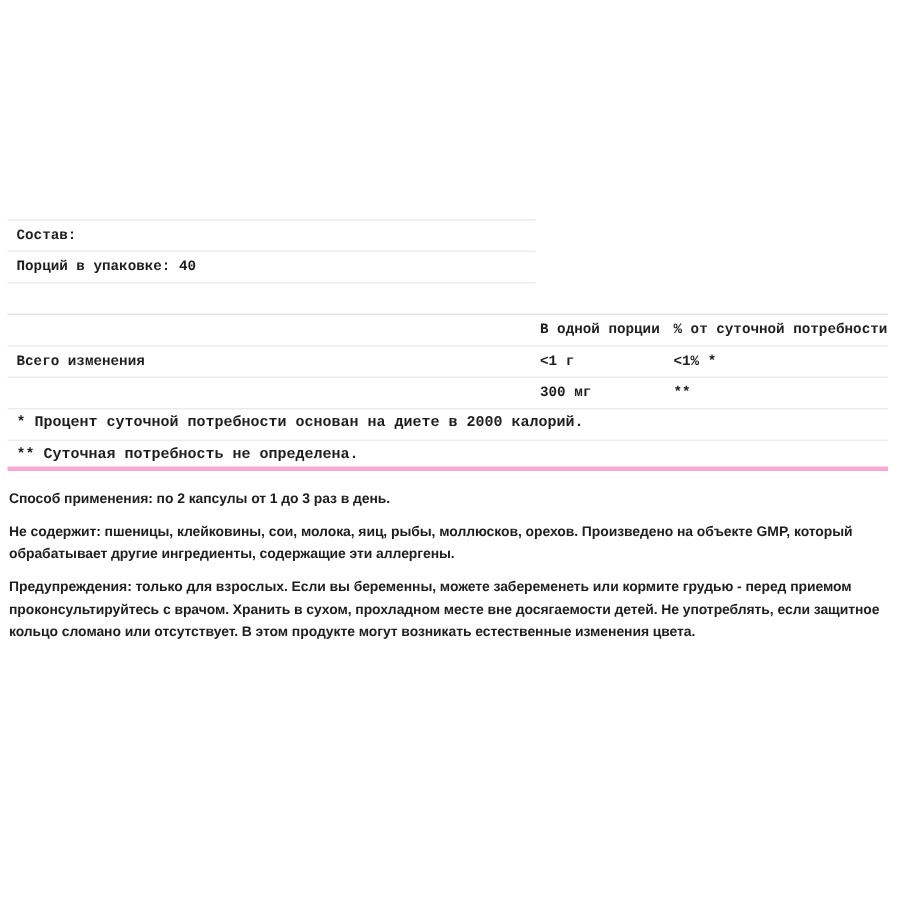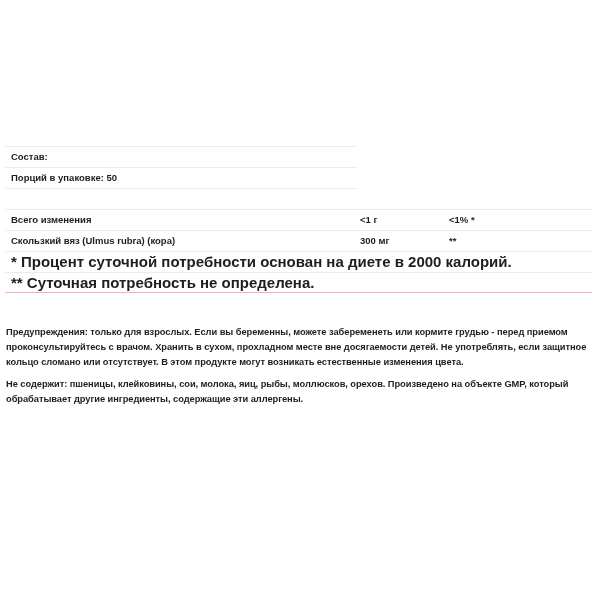--- a/index.html
+++ b/index.html
@@ -23,20 +23,21 @@
       top: 146px;
       width: 587px;
     }
     .row {
       position: relative;
       height: 21px;
       border-top: 1px solid #ececec;
       box-sizing: border-box;
       display: flex;
       align-items: center;
+      font-family: Liberation Mono, monospace;
     }
     .row.short {
       width: 352px;
     }
     .row .cell {
       position: absolute;
       top: 0;
       height: 20px;
       line-height: 20px;
       white-space: nowrap;
@@ -46,23 +47,23 @@
     .c3 { left: 444px; }
     .row.spacer {
       height: 43px;
       border-top: none;
     }
     .row.table-head {
       height: 21px;
       border-top: 1px solid #e4e4e4;
     }
     .row.last {
-      border-bottom: 1px solid #f9a8d4;
+      border-bottom: 3px solid #f9a8d4;
     }
-    .row.foot .cell { font-size: 15px; }
+    .row.foot .cell { font-size: 10px; }
     .paras {
       position: absolute;
       left: 6px;
       top: 325px;
       width: 588px;
     }
     .para {
       margin: 0 0 7px 0;
       line-height: 15px;
       font-size: 9.3px;
@@ -70,39 +71,44 @@
     }
   </style>
 </head>
 <body>
 
 <div class="facts">
   <div class="row short">
     <span class="cell c1">Состав:</span>
   </div>
   <div class="row short">
-    <span class="cell c1">Порций в упаковке: 50</span>
+    <span class="cell c1">Порций в упаковке: 40</span>
   </div>
   <div class="row short" style="height:1px;border-top:1px solid #ececec;"></div>
   <div class="row spacer" style="height:20px;"></div>
 
+  <div class="row table-head">
+    <span class="cell c1"></span>
+    <span class="cell c2">В одной порции</span>
+    <span class="cell c3">% от суточной потребности</span>
+  </div>
   <div class="row">
     <span class="cell c1">Всего изменения</span>
     <span class="cell c2">&lt;1 г</span>
     <span class="cell c3">&lt;1% *</span>
   </div>
   <div class="row">
-    <span class="cell c1">Скользкий вяз (Ulmus rubra) (кора)</span>
     <span class="cell c2">300 мг</span>
     <span class="cell c3">**</span>
   </div>
   <div class="row foot">
     <span class="cell c1">* Процент суточной потребности основан на диете в 2000 калорий.</span>
   </div>
   <div class="row foot last">
     <span class="cell c1">** Суточная потребность не определена.</span>
   </div>
 </div>
 
 <div class="paras">
+  <p class="para">Способ применения: по 2 капсулы от 1 до 3 раз в день.</p>
+  <p class="para">Не содержит: пшеницы, клейковины, сои, молока, яиц, рыбы, моллюсков, орехов. Произведено на объекте GMP, который обрабатывает другие ингредиенты, содержащие эти аллергены.</p>
   <p class="para">Предупреждения: только для взрослых. Если вы беременны, можете забеременеть или кормите грудью - перед приемом проконсультируйтесь с врачом. Хранить в сухом, прохладном месте вне досягаемости детей. Не употреблять, если защитное кольцо сломано или отсутствует. В этом продукте могут возникать естественные изменения цвета.</p>
-  <p class="para">Не содержит: пшеницы, клейковины, сои, молока, яиц, рыбы, моллюсков, орехов. Произведено на объекте GMP, который обрабатывает другие ингредиенты, содержащие эти аллергены.</p>
 </div>
 
 </body></html>

